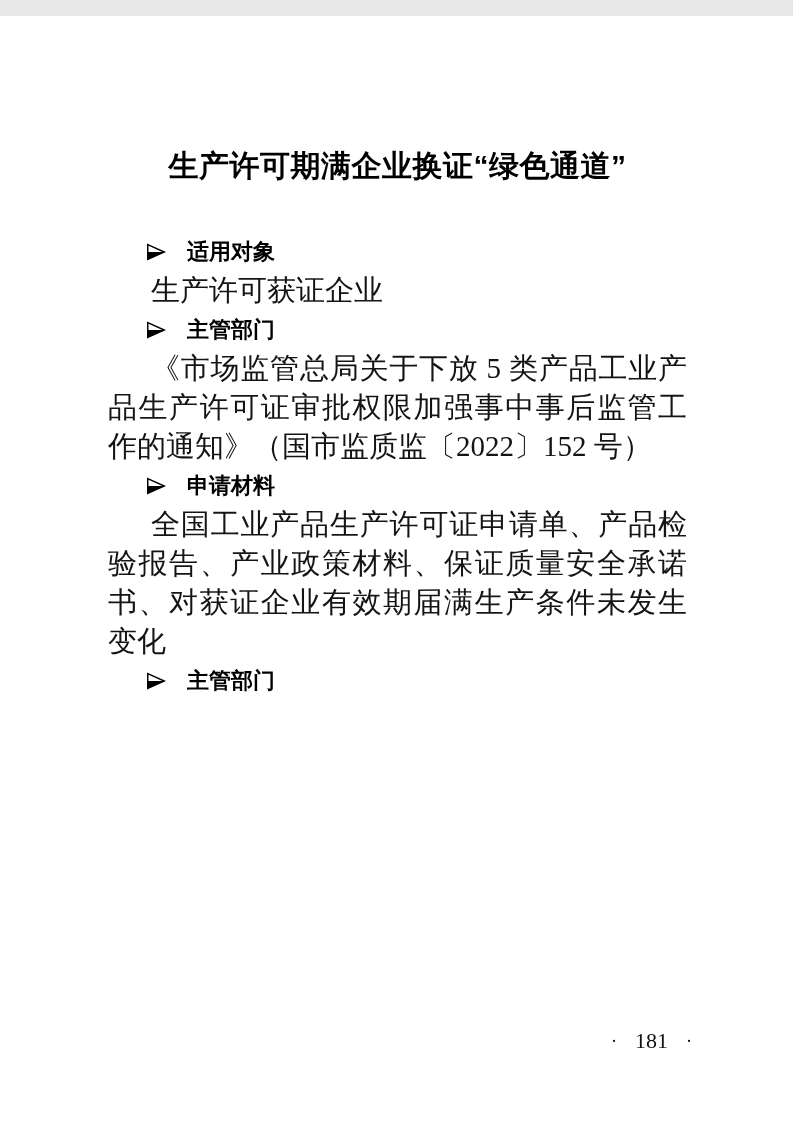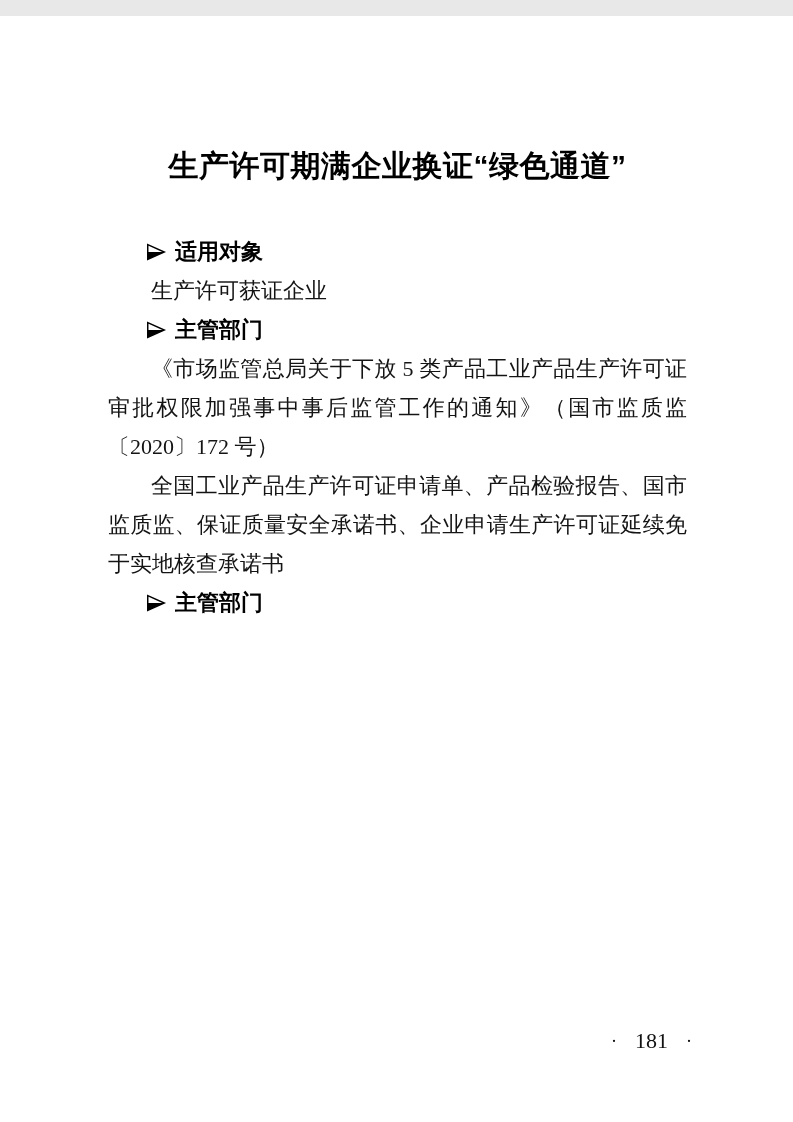--- a/index.html
+++ b/index.html
@@ -24,37 +24,37 @@
     font-weight:700;
     font-size:30px;
     line-height:44px;
     letter-spacing:0.5px;
     color:#000000;
     white-space:nowrap;
   }
   .sec-header {
     display:flex;
     align-items:center;
-    gap:8px;
+    gap:20px;
     padding-left:37px;
     height:39px;
     font-family:"Liberation Sans", sans-serif;
     font-weight:700;
     font-size:22px;
     color:#000000;
     text-align:right;
   }
   .arrow-icon {
     display:inline-flex;
     width:22px; height:22px;
     flex:0 0 auto;
   }
   .sec-body {
     margin:0;
-    font-size:22px;
+    font-size:29px;
     line-height:39px;
     text-align:justify;
     text-justify:inter-ideograph;
     text-indent:43px;
     color:#141414;
   }
   .footer-page {
     position:absolute;
     top:1008px;
     right:101px;
@@ -89,24 +89,33 @@
 
     <div class="sec-header">
       <span class="arrow-icon">
         <svg width="22" height="22" viewBox="0 0 24 24">
           <polygon points="3,4 21,12 3,20" fill="#ffffff" stroke="#000000" stroke-width="1.6"></polygon>
           <polygon points="3,12 21,12 3,20" fill="#000000"></polygon>
         </svg>
       </span>
       <span>主管部门</span>
     </div>
-    <p class="sec-body">《市场监管总局关于下放 5 类产品工业产品生产许可证审批权限加强事中事后监管工作的通知》（国市监质监〔2020〕172 号）</p>
+    <p class="sec-body">《市场监管总局关于下放 5 类产品工业产品生产许可证审批权限加强事中事后监管工作的通知》（国市监质监〔2022〕152 号）</p>
 
 
-    <p class="sec-body">全国工业产品生产许可证申请单、产品检验报告、国市监质监、保证质量安全承诺书、企业申请生产许可证延续免于实地核查承诺书</p>
+    <div class="sec-header">
+      <span class="arrow-icon">
+        <svg width="22" height="22" viewBox="0 0 24 24">
+          <polygon points="3,4 21,12 3,20" fill="#ffffff" stroke="#000000" stroke-width="1.6"></polygon>
+          <polygon points="3,12 21,12 3,20" fill="#000000"></polygon>
+        </svg>
+      </span>
+      <span>申请材料</span>
+    </div>
+    <p class="sec-body">全国工业产品生产许可证申请单、产品检验报告、产业政策材料、保证质量安全承诺书、对获证企业有效期届满生产条件未发生变化</p>
 
     <div class="sec-header">
       <span class="arrow-icon">
         <svg width="22" height="22" viewBox="0 0 24 24">
           <polygon points="3,4 21,12 3,20" fill="#ffffff" stroke="#000000" stroke-width="1.6"></polygon>
           <polygon points="3,12 21,12 3,20" fill="#000000"></polygon>
         </svg>
       </span>
       <span>主管部门</span>
     </div>

